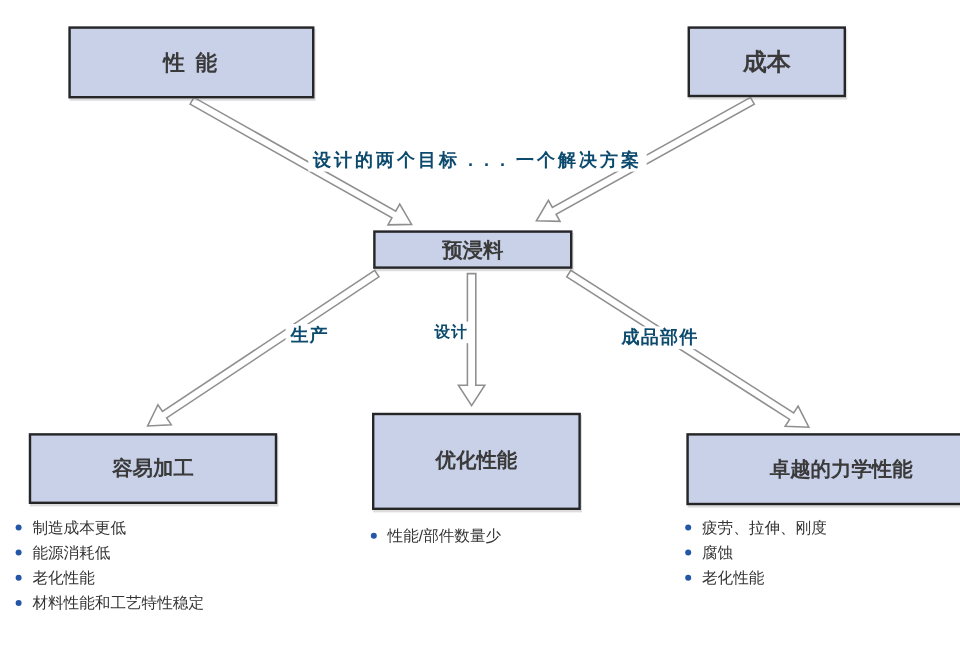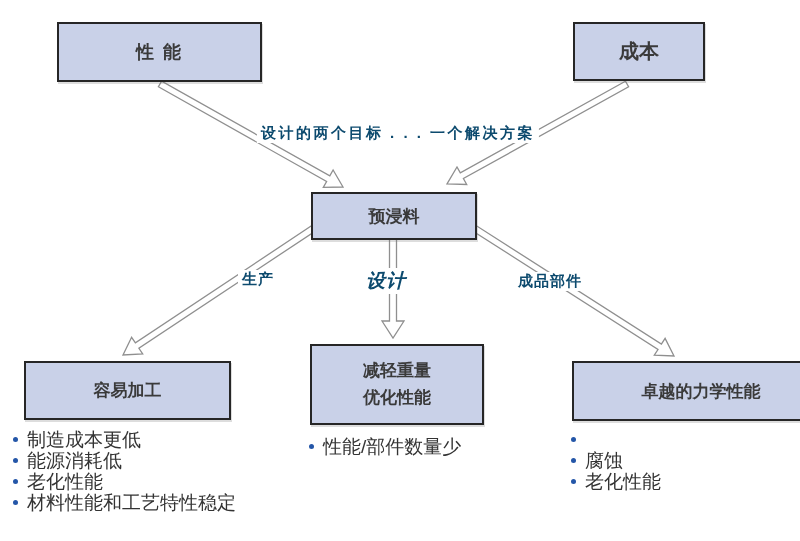--- a/index.html
+++ b/index.html
@@ -33,43 +33,43 @@
     flex-direction:column;
     align-items:center;
     justify-content:center;
     z-index:2;
     font-weight:600;
     color:#3a3a3a;
     box-shadow:1px 2px 0 rgba(120,120,120,0.25);
   }
   .box-performance{left:57px;top:22px;width:205px;height:60px;font-size:18px;letter-spacing:2px;}
   .box-cost{left:573px;top:22px;width:132px;height:59px;font-size:20px;}
-  .box-prepreg{left:311px;top:192px;width:166px;height:48px;font-size:17px;border-width:2px;}
+  .box-prepreg{left:311px;top:192px;width:166px;height:32px;font-size:17px;border-width:2px;}
   .box-easy{left:10px;top:361px;width:207px;height:59px;font-size:17px;margin-left:14px;}
   .box-weight{left:310px;top:344px;width:174px;height:81px;font-size:17px;line-height:1.55;}
   .box-mech{left:572px;top:361px;width:258px;height:60px;font-size:17px;}
   .float-label{
     position:absolute;
     z-index:3;
     background:#ffffff;
     padding:0 4px;
     font-weight:600;
     color:#0c4a6e;
     white-space:nowrap;
     transform:translateX(-50%);
   }
   .goal-label{left:398px;top:124px;font-size:15px;letter-spacing:2.5px;}
   .label-production{left:258px;top:270px;font-size:15px;letter-spacing:1px;}
-  .label-design{left:386px;top:268px;font-size:19px;letter-spacing:1px;font-style:italic;}
+  .label-design{left:376px;top:268px;font-size:13px;letter-spacing:1px;}
   .label-finished{left:550px;top:272px;font-size:15px;letter-spacing:1px;}
   .blist{
     position:absolute;
     list-style:none;
     z-index:2;
-    font-size:19px;
+    font-size:13px;
   }
   .blist li{
     display:flex;
     align-items:center;
     height:21px;
     white-space:nowrap;
   }
   .blt{
     width:5px;height:5px;
     border-radius:50%;
@@ -110,21 +110,20 @@
 
   <div class="float-label label-production">生产</div>
   <div class="float-label label-design">设计</div>
   <div class="float-label label-finished">成品部件</div>
 
   <div class="dbox box-easy">
     <span>容易加工</span>
   </div>
 
   <div class="dbox box-weight">
-    <span>减轻重量</span>
     <span>优化性能</span>
   </div>
 
   <div class="dbox box-mech">
     <span>卓越的力学性能</span>
   </div>
 
   <ul class="blist list-easy">
     <li>
         <span class="blt"></span>
@@ -147,20 +146,21 @@
   <ul class="blist list-weight">
     <li>
         <span class="blt"></span>
         <span>性能/部件数量少</span>
       </li>
   </ul>
 
   <ul class="blist list-mech">
     <li>
         <span class="blt"></span>
+        <span>疲劳、拉伸、刚度</span>
       </li>
     <li>
         <span class="blt"></span>
         <span>腐蚀</span>
       </li>
     <li>
         <span class="blt"></span>
         <span>老化性能</span>
       </li>
   </ul>

